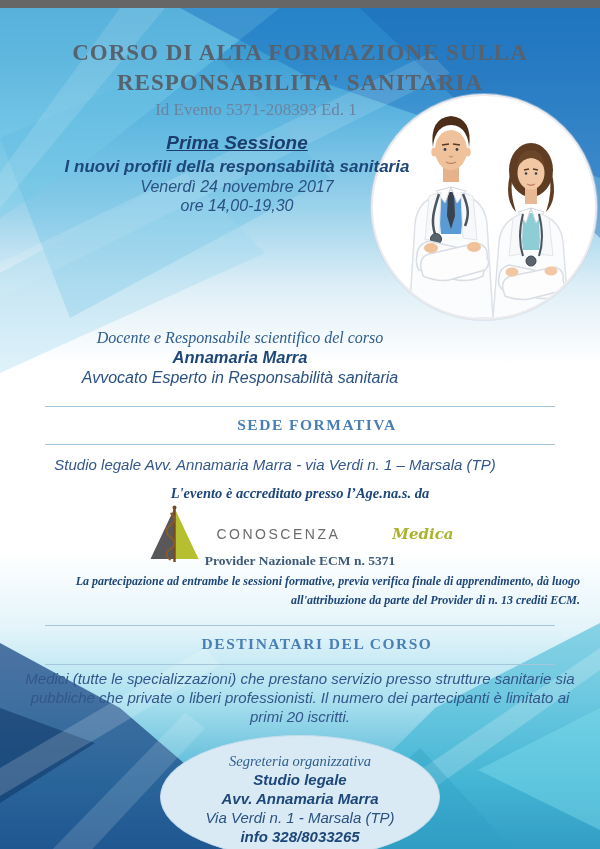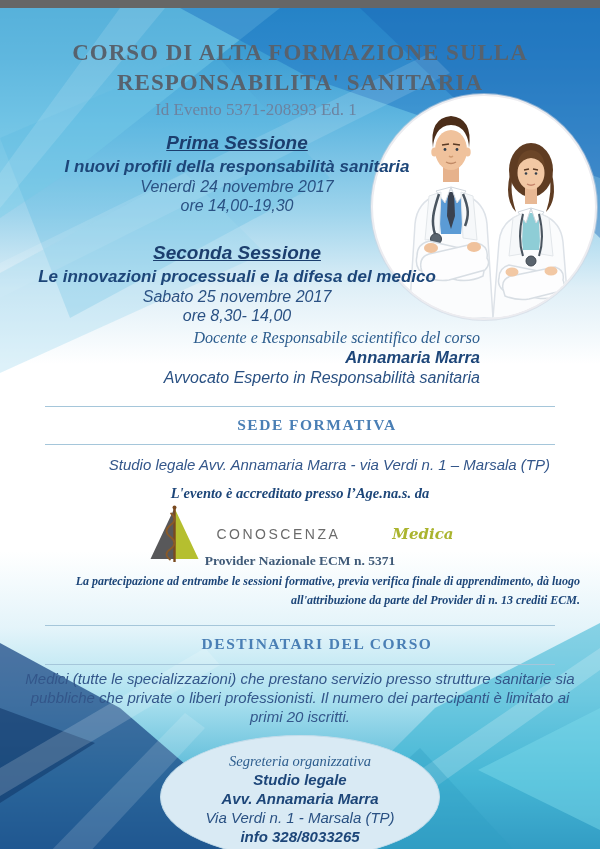--- a/index.html
+++ b/index.html
@@ -21,33 +21,33 @@
   .doctor-circle svg{display:block;}
 
   .session{position:absolute;left:0;width:474px;text-align:center;color:#2a5183;}
   .session-1{top:124px;}
   .session-2{top:234px;}
   .session .s-head{font-size:19px;font-weight:bold;font-style:italic;color:#1c3e6e;
     text-decoration:underline;margin-bottom:3px;}
   .session .s-topic{font-size:17px;font-weight:bold;font-style:italic;color:#1d4679;}
   .session .s-date,.session .s-time{font-size:16px;font-style:italic;line-height:19px;}
 
-  .docente{position:absolute;top:321px;left:0;width:480px;text-align:right;}
+  .docente{position:absolute;top:321px;left:0;width:480px;text-align:center;}
   .docente .d-role{font-family:"Liberation Serif",serif;font-style:italic;font-size:16px;color:#2d5d8e;}
   .docente .d-name{font-size:16.5px;font-weight:bold;font-style:italic;color:#1d4679;line-height:21px;}
   .docente .d-title{font-size:16px;font-style:italic;color:#2a5183;line-height:20px;}
 
   .rule{position:absolute;left:45px;width:510px;height:0;border-top:1px solid #a5c6da;}
   .rule-1{top:398px;} .rule-2{top:436px;} .rule-3{top:617px;} .rule-4{top:656px;}
   .section-heading{position:absolute;left:0;width:600px;text-align:center;
     font-family:"Liberation Serif",serif;font-weight:bold;font-size:15.5px;
     letter-spacing:1.5px;color:#4a7fb5;padding-left:17px;}
   .sede-heading{top:408px;} .dest-heading{top:627px;}
 
-  .address{position:absolute;top:448px;left:0;width:550px;text-align:right;
+  .address{position:absolute;top:448px;left:0;width:550px;text-align:center;
     font-size:15px;font-style:italic;color:#33568a;}
   .accredited{position:absolute;top:477px;left:0;width:600px;text-align:center;
     font-family:"Liberation Serif",serif;font-weight:bold;font-style:italic;font-size:14.5px;color:#1d4679;}
 
   .logo{position:absolute;top:497px;left:50%;transform:translateX(-50%);
     display:flex;align-items:center;gap:6px;}
   .logo-text{display:flex;align-items:flex-start;}
   .logo-name{font-family:"Liberation Sans",sans-serif;font-size:14px;letter-spacing:2.5px;color:#6b6b6b;}
   .logo-sub{font-family:"DejaVu Serif",serif;font-style:italic;font-size:15px;font-weight:bold;
     color:#aab42e;margin-left:52px;margin-top:-1px;}
@@ -160,26 +160,20 @@
     </div>
     <div class="event-id">Id Evento 5371-208393 Ed. 1</div>
 
     <div class="session session-1">
       <div class="s-head">Prima Sessione</div>
       <div class="s-topic">I nuovi profili della responsabilità sanitaria</div>
       <div class="s-date">Venerdì 24 novembre 2017</div>
       <div class="s-time">ore 14,00-19,30</div>
     </div>
 
-    <div class="session session-2">
-      <div class="s-head">Seconda Sessione</div>
-      <div class="s-topic">Le innovazioni processuali e la difesa del medico</div>
-      <div class="s-date">Sabato 25 novembre 2017</div>
-      <div class="s-time">ore 8,30- 14,00</div>
-    </div>
 
     <div class="docente">
       <div class="d-role">Docente e Responsabile scientifico del corso</div>
       <div class="d-name">Annamaria Marra</div>
       <div class="d-title">Avvocato Esperto in Responsabilità sanitaria</div>
     </div>
 
     <div class="rule rule-1"></div>
     <div class="section-heading sede-heading">SEDE FORMATIVA</div>
     <div class="rule rule-2"></div>

